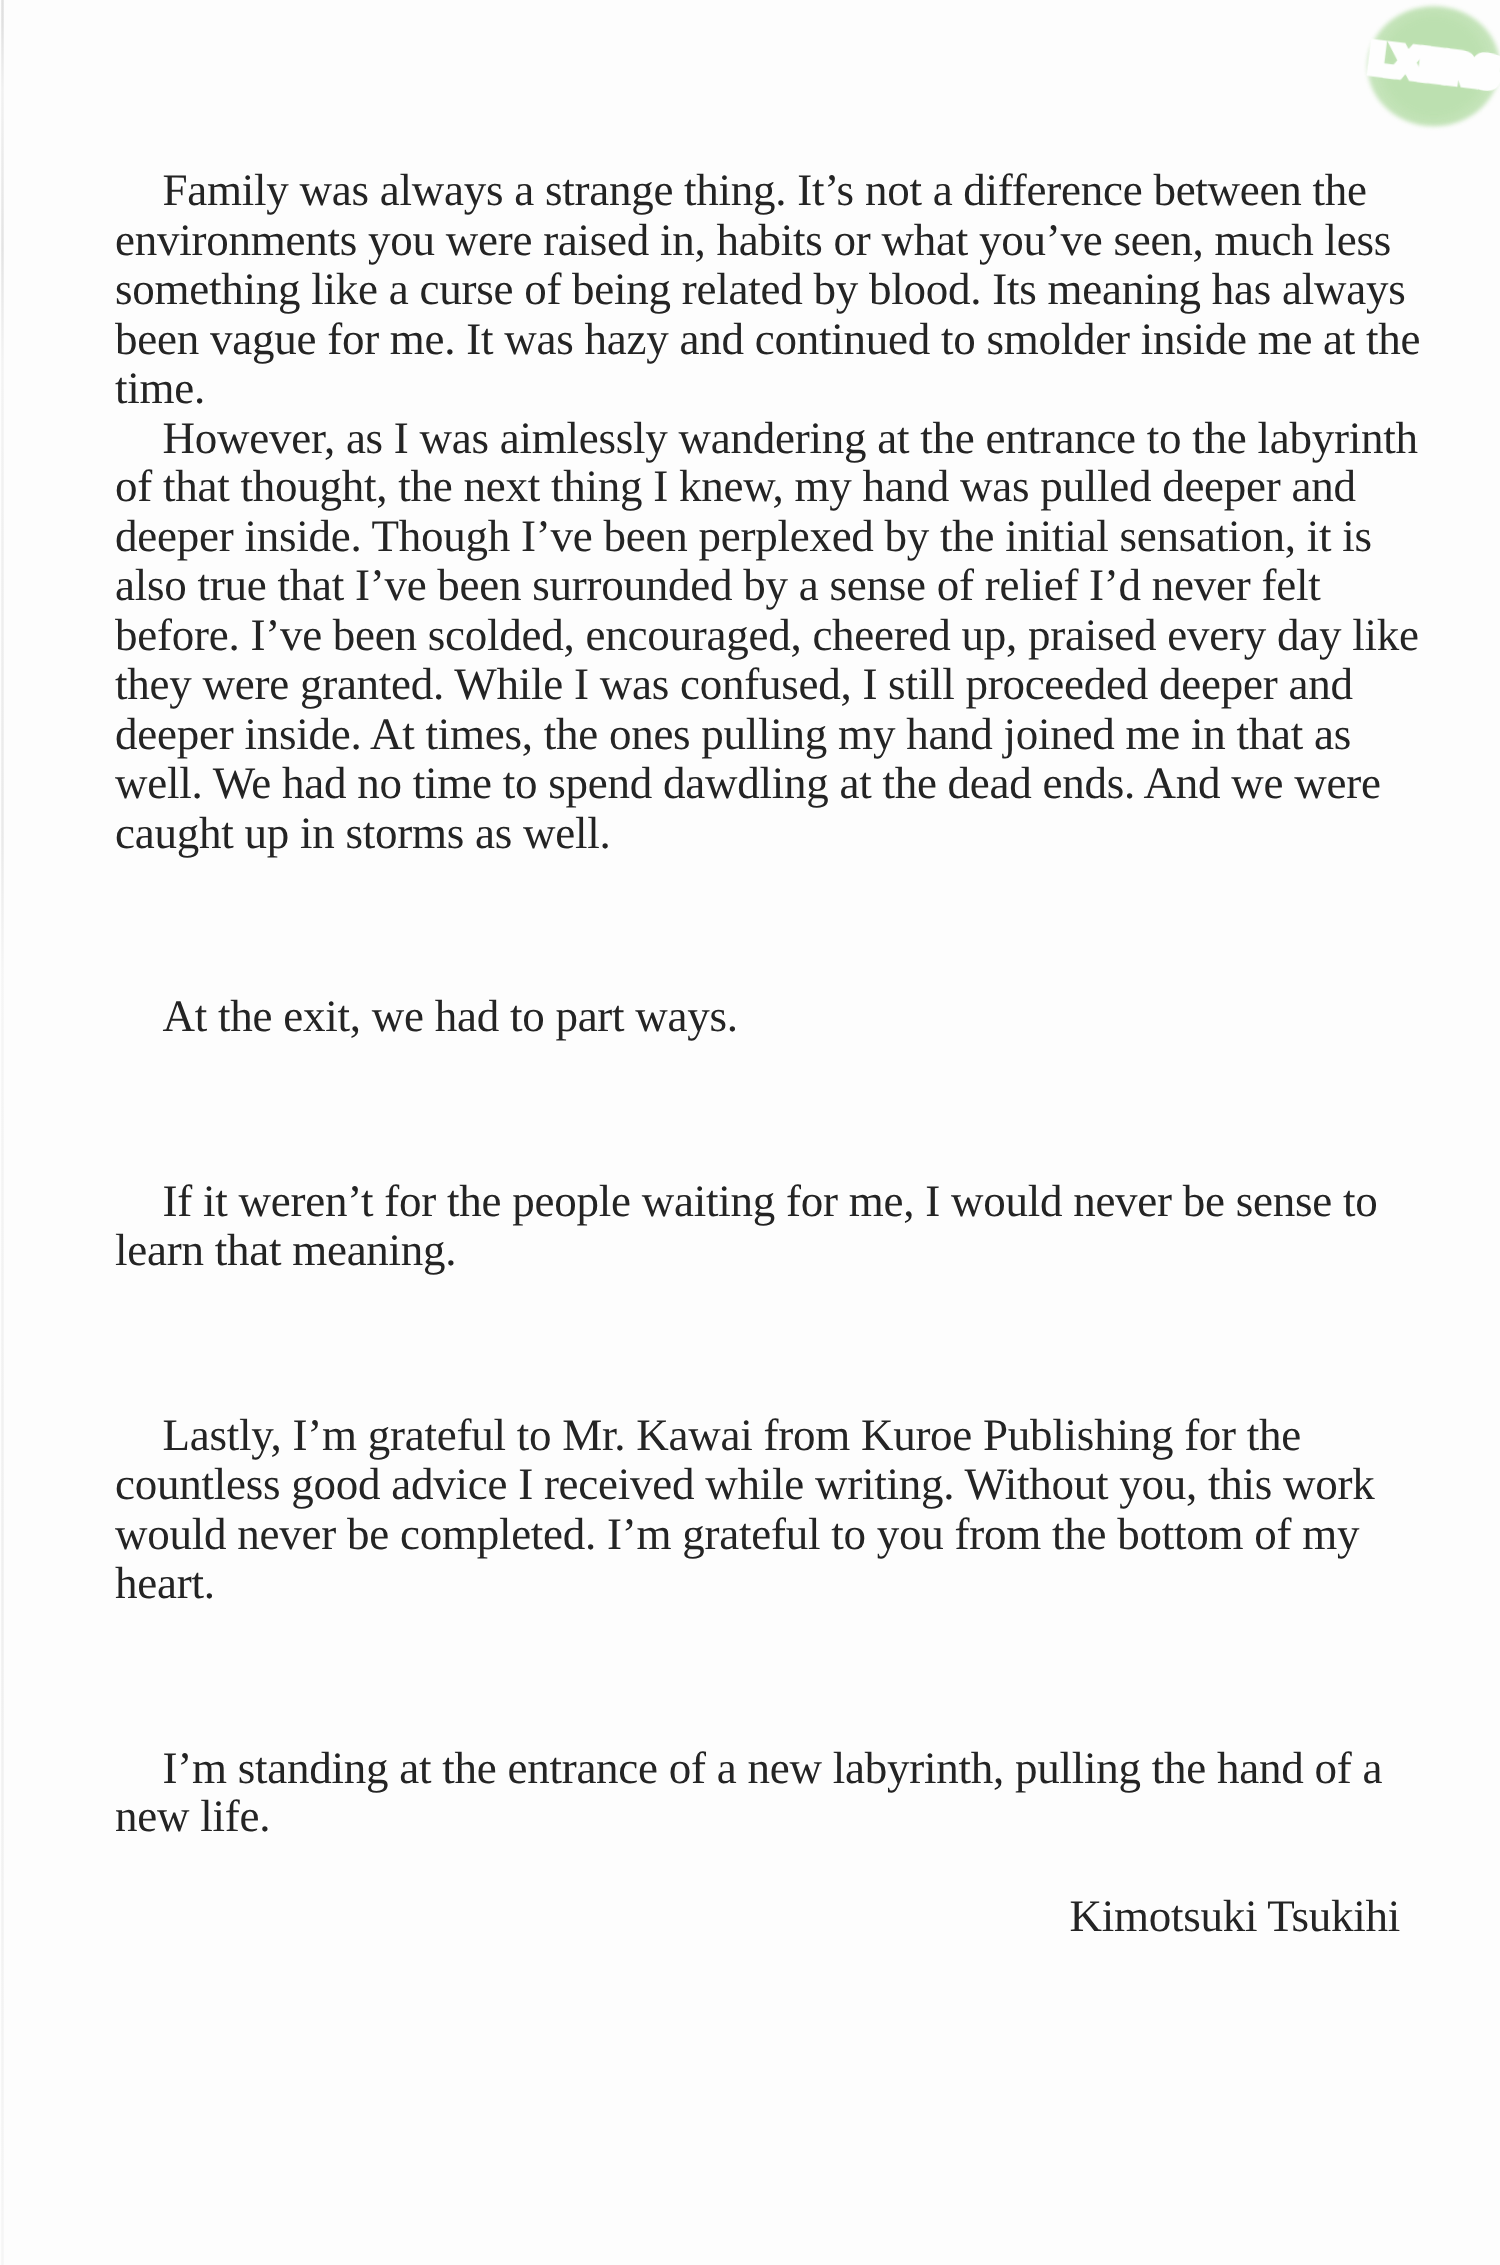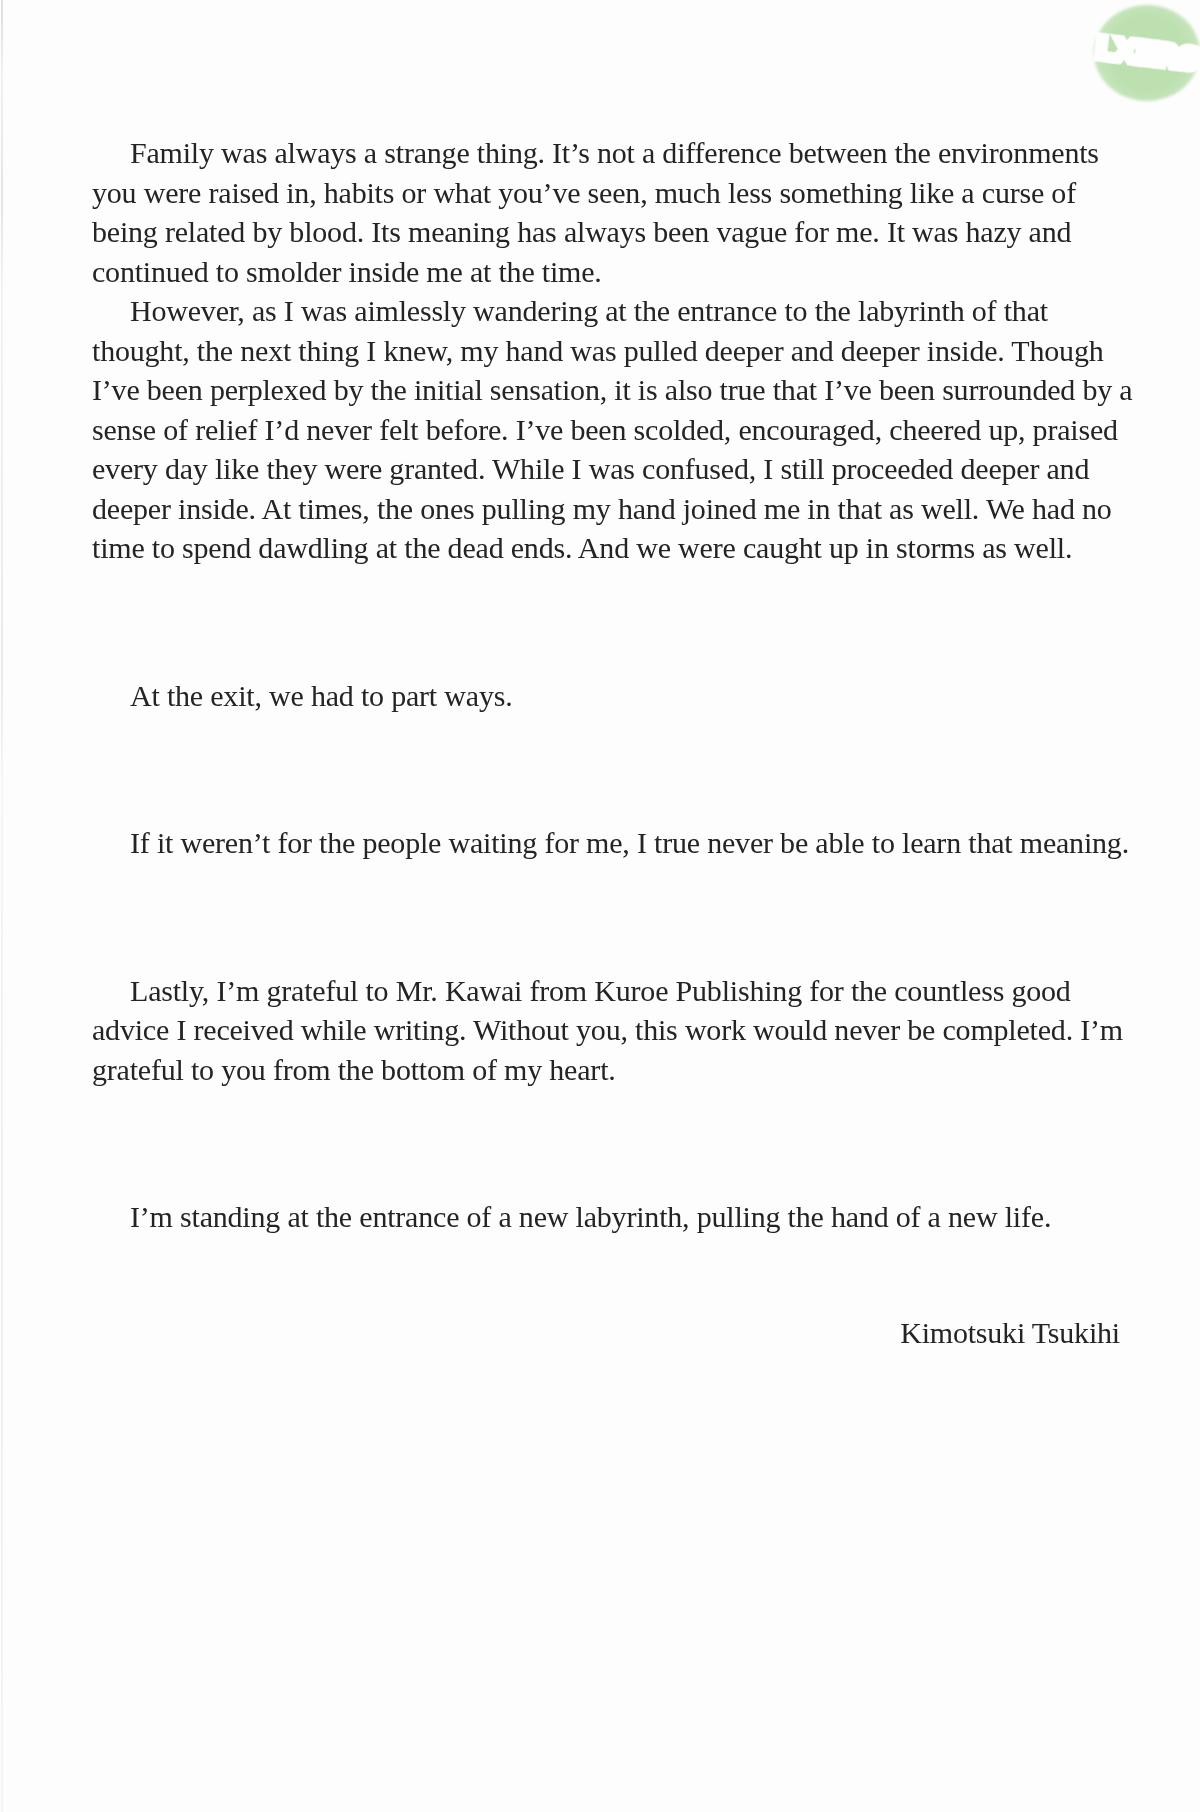--- a/index.html
+++ b/index.html
@@ -77,36 +77,36 @@
     background-clip: text;
     color: transparent;
   }
 
   
   .content {
     position: absolute;
     left: 92px;
     top: 133px;
     width: 1046px;
-    font-size: 30px;
+    font-size: 36px;
     line-height: 39.5px;
     letter-spacing: -0.2px;
     text-align: left;
   }
   .content p {
     margin: 0;
     text-indent: 38px;
   }
   .content p.spaced { margin-top: 108px; }
   .faded {
     opacity: 0.72;
     filter: blur(0.3px);
   }
   .signature {
-    margin-top: 76px;
+    margin-top: 40px;
     text-align: right;
     padding-right: 18px;
   }
 </style>
 </head>
 <body>
 
 <div class="page" style="background: rgb(253, 253, 253); color: rgb(36, 36, 36);">
 
   <div class="edge-line"></div>
@@ -116,19 +116,19 @@
     <div class="wm-text-wrap">
       <span class="lx lx-stroke">LXERS</span>
       <span class="lx lx-fill">LXERS</span>
     </div>
   </div>
 
   <div class="content">
     <p>Family was always a strange thing. It’s not a difference between the environments you were raised in, habits or what you’ve seen, much less something like a curse of being related by blood. Its meaning has always been vague for me. It was hazy and continued to smolder inside me at the time.</p>
     <p>However, as I was aimlessly wandering at the entrance to the labyrinth of that thought, the next thing I knew, my hand was pulled deeper and deeper inside. Though I’ve been perplexed by the initial sensation, it is also true that I’ve been surrounded by a sense of relief I’d never felt before. I’ve been scolded, encouraged, cheered up, praised every day like they were granted. While I was confused, I still proceeded deeper and deeper inside. At times, the ones pulling my hand joined me in that as well. We had no time to spend dawdling at the dead ends. And we were caught up in storms as well.</p>
     <p class="spaced">At the exit, we had to part ways.</p>
-    <p class="spaced">If it weren’t for the people waiting for me, I true never be able to learn that meaning.</p>
+    <p class="spaced">If it weren’t for the people waiting for me, I would never be sense to learn that meaning.</p>
     <p class="spaced">Lastly, I’m grateful to Mr. Kawai from Kuroe Publishing for the countless good advice I received while writing. Without you, this work would never be completed. I’m grateful to you from the bottom of my heart.</p>
     <p class="spaced">I’m standing at the entrance of a new labyrinth, pulling the hand of a new life.</p>
     <div class="signature">Kimotsuki Tsukihi</div>
   </div>
 
 </div>
 
 </body></html>

